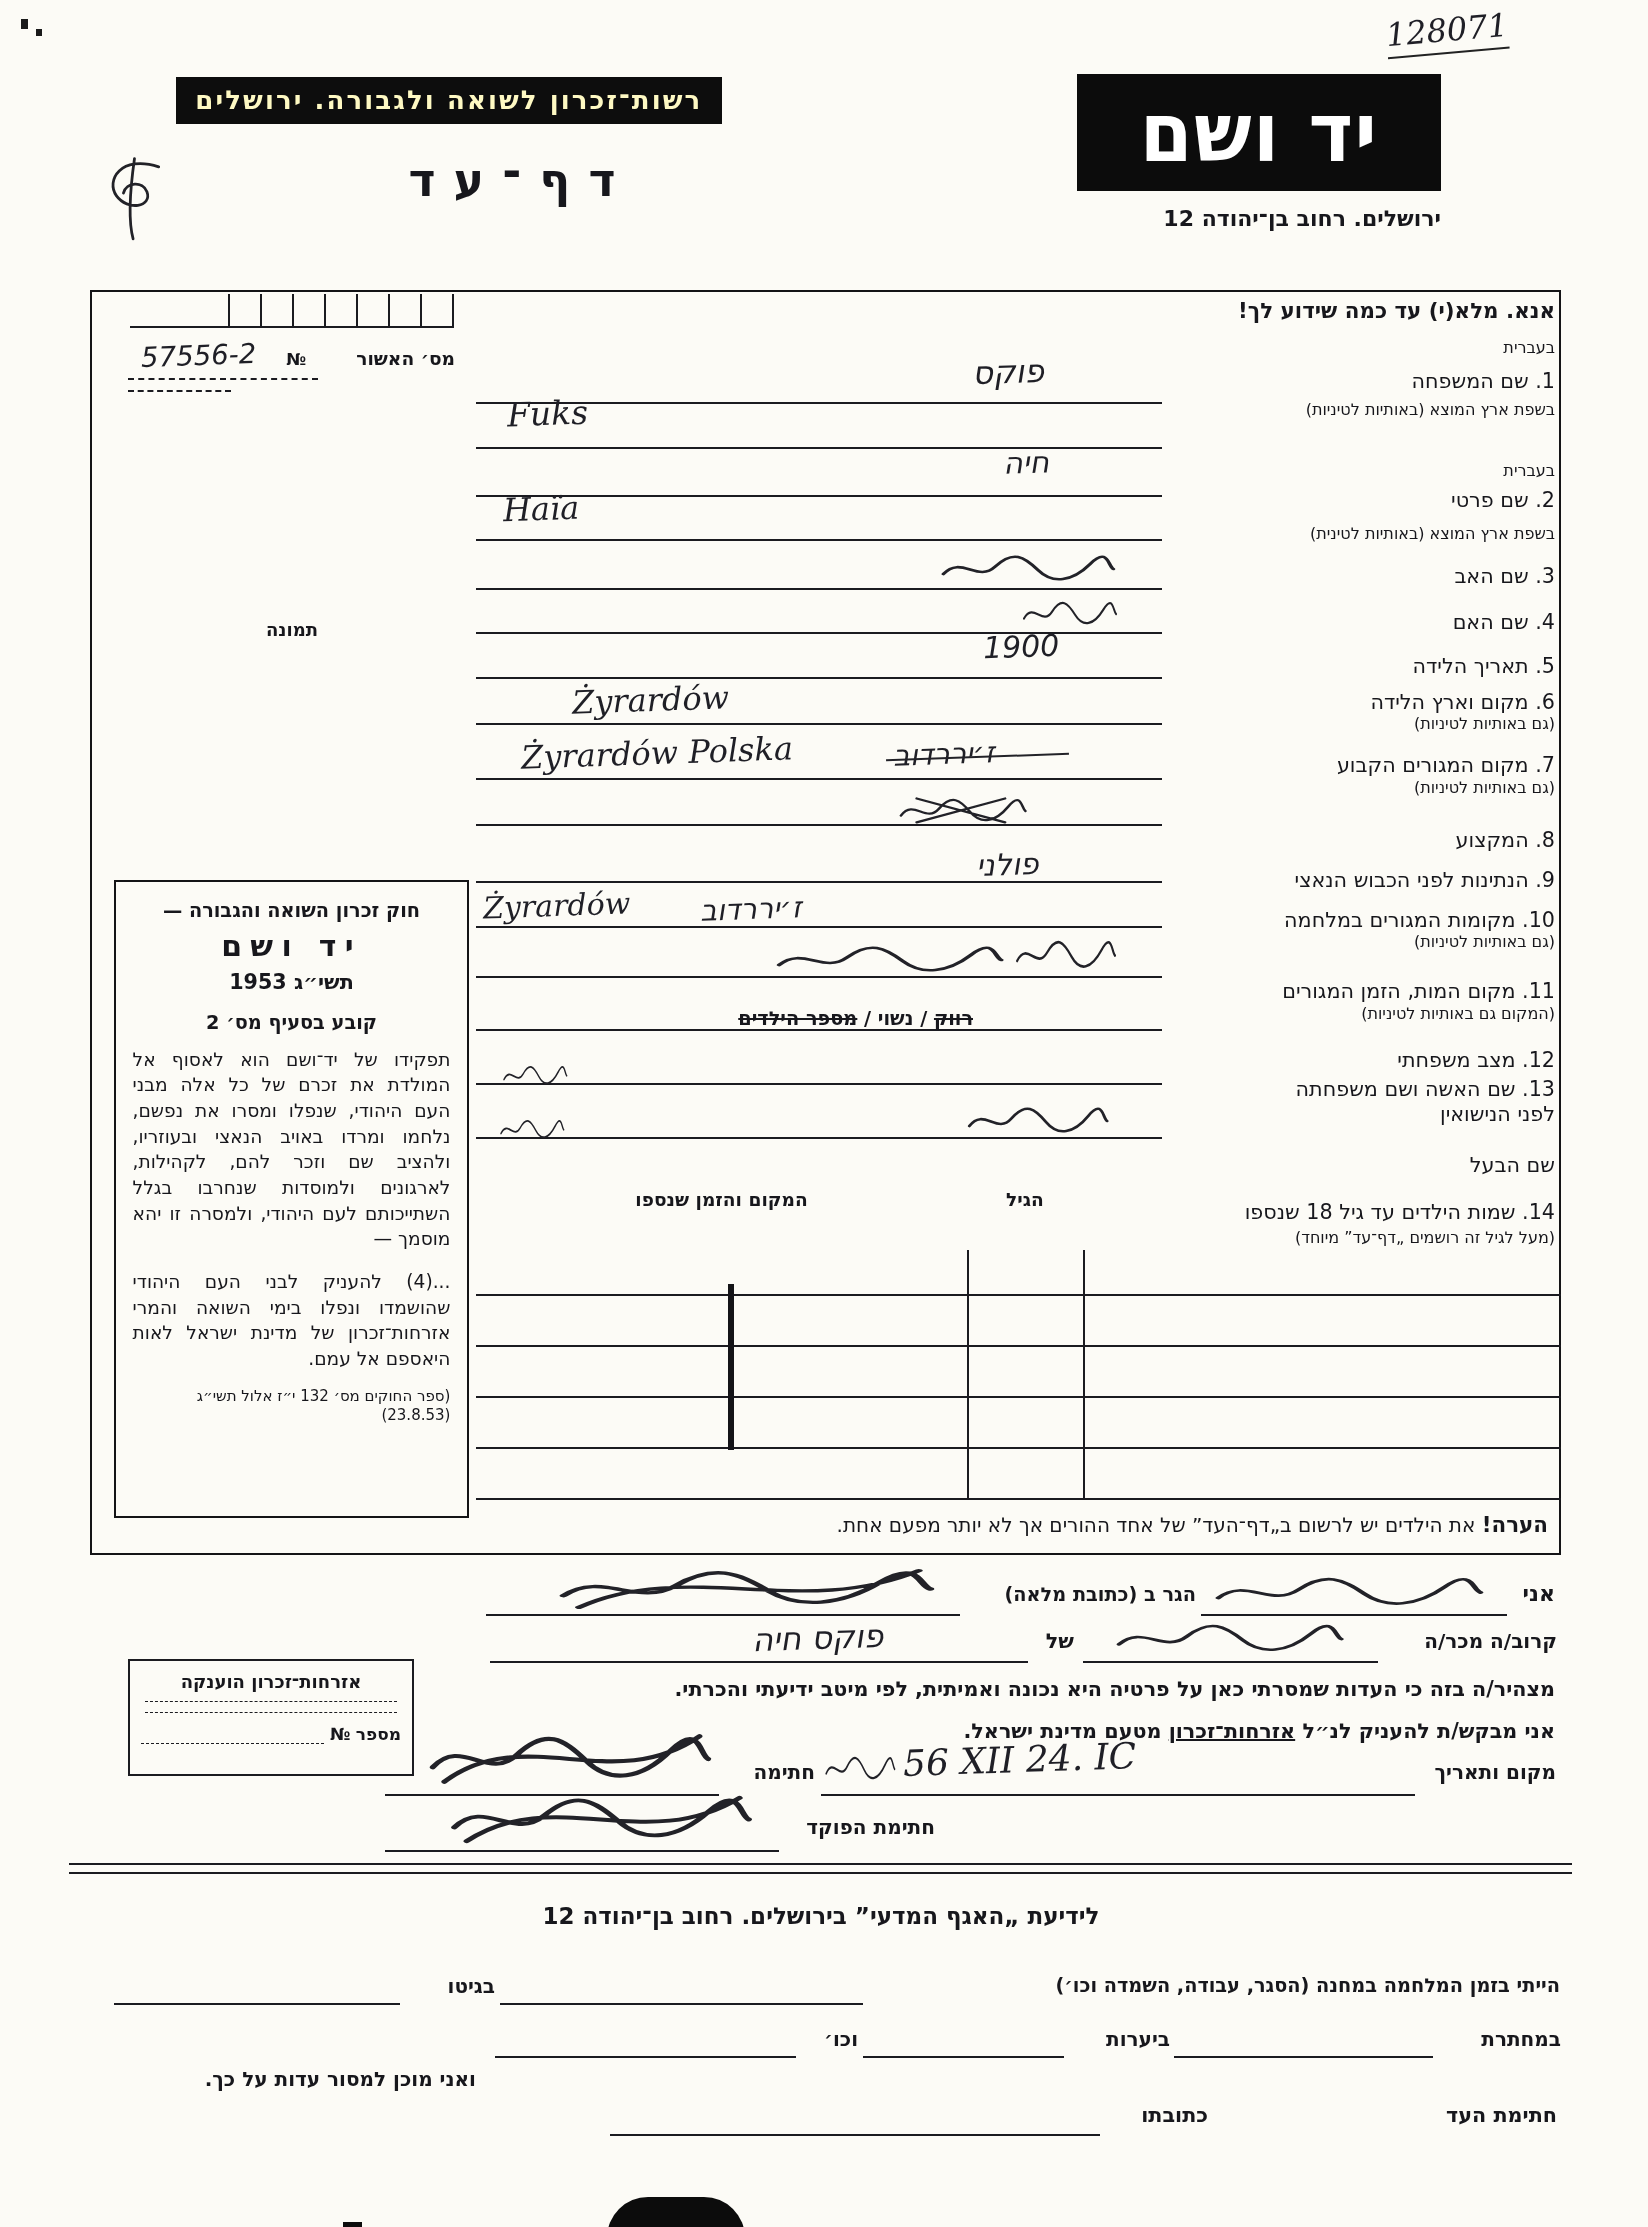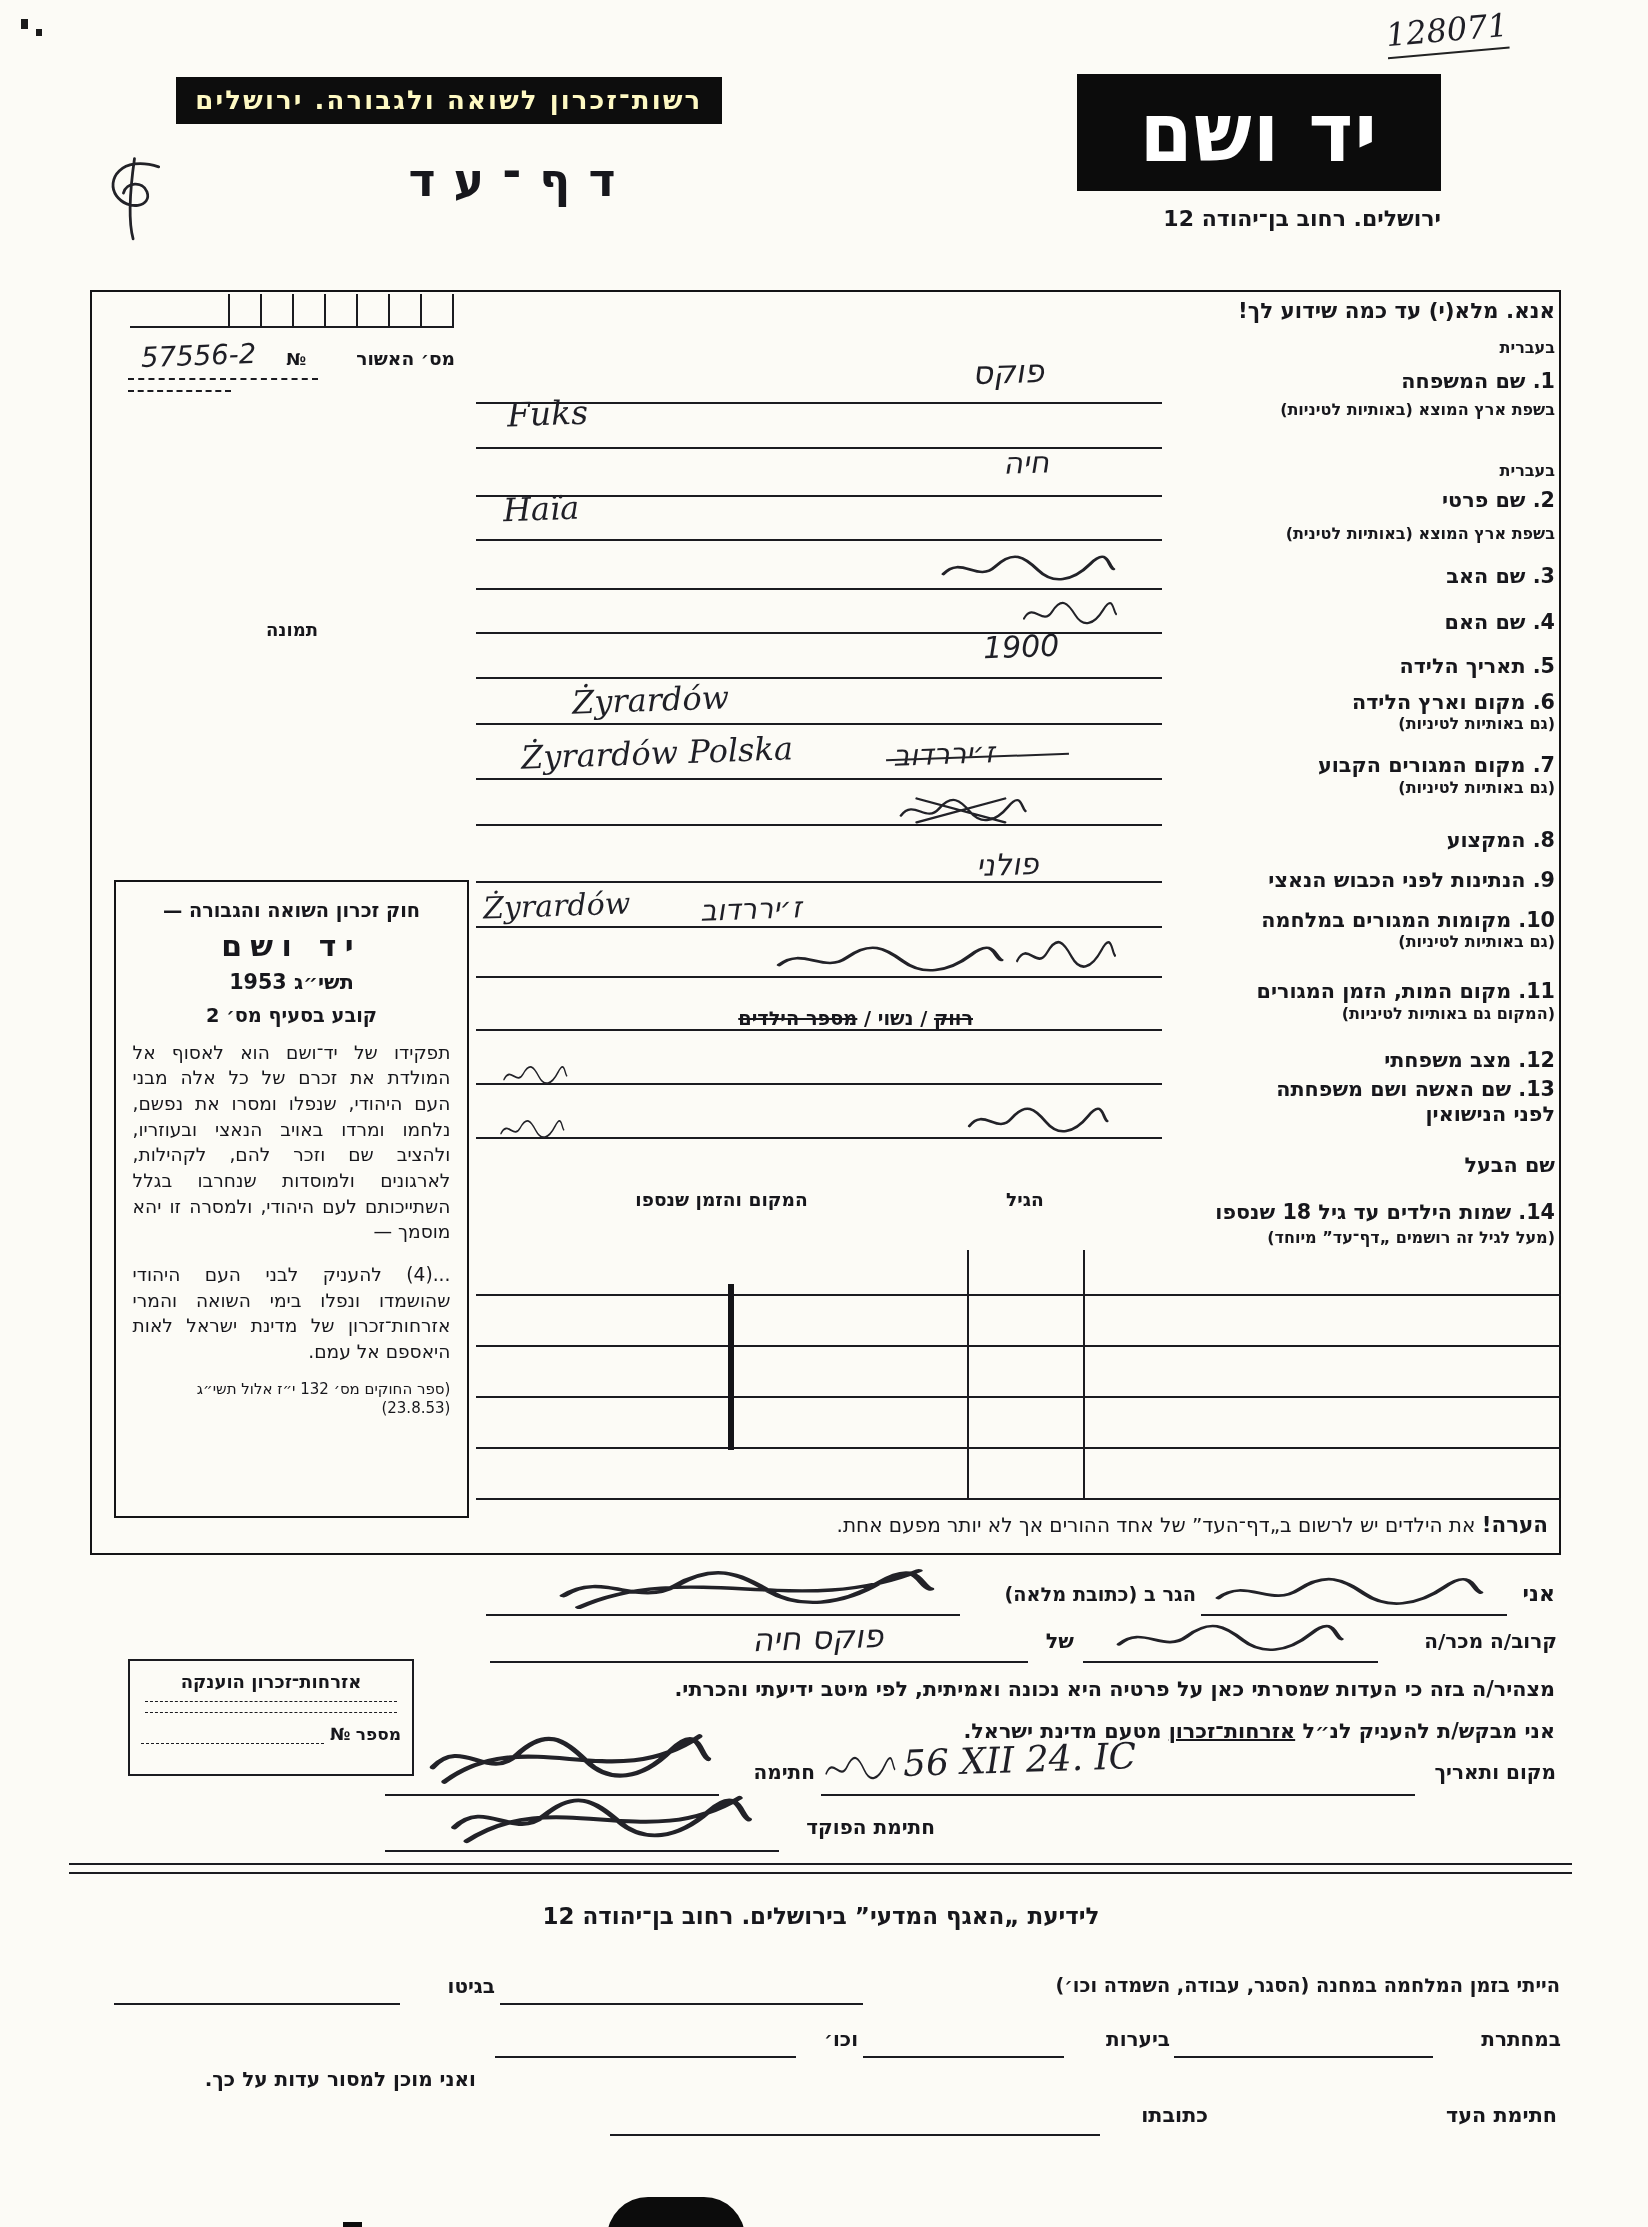--- a/index.html
+++ b/index.html
@@ -3,21 +3,21 @@
 <meta charset="utf-8">
 <style>
 *{margin:0;padding:0;box-sizing:border-box}
 body{background:#7a7a7a}
 .paper{position:relative;width:1648px;height:2227px;background:#fcfbf6;font-family:"DejaVu Sans",sans-serif;color:#17171c;overflow:hidden}
 .abs{position:absolute}
 .b{font-weight:bold}
 .rtl{direction:rtl;text-align:right}
 .ctr{text-align:center}
 .nw{white-space:nowrap}
-.lbl{position:absolute;left:1141px;width:414px;direction:rtl;font-weight:bold;font-size:20.7px;white-space:nowrap}
+.lbl{position:absolute;left:1141px;width:414px;direction:rtl;font-weight:normal;font-size:20.7px;white-space:nowrap}
 .s23{font-size:16px}
 .ln{position:absolute;border-bottom:2.1px solid #1b1b20;height:0}
 .dash{position:absolute;border-bottom:2.1px dashed #1b1b20;height:0}
 .vln{position:absolute;border-left:2.1px solid #1b1b20;width:0}
 .hw{position:absolute;font-style:italic;color:#1f1f26;white-space:nowrap;transform:rotate(-2deg)}
 .hwl{font-family:"DejaVu Serif",serif}
 .scr{position:absolute}
 .scr path{fill:none;stroke:#222228;stroke-width:4;stroke-linecap:round}
 .strike{text-decoration:line-through;text-decoration-thickness:2.1px}
 .strikeln{position:absolute;border-bottom:2.8px solid #222228;height:0;transform:rotate(-2deg)}
@@ -70,21 +70,21 @@
   <div class="hw" style="left:141px;top:339px;font-size:27.6px">57556-2</div>
   <div class="dash" style="left:128px;top:378px;width:190px"></div>
   <div class="dash" style="left:128px;top:390px;width:103px"></div>
 
   <div class="abs b rtl nw" style="left:266px;top:619px;font-size:18px">תמונה</div>
 
   <div class="abs rtl" style="left:114px;top:880px;width:355px;height:638px;border:2.8px solid #141416;padding:16.6px 16.6px">
     <div class="b ctr" style="font-size:19.3px">חוק זכרון השואה והגבורה —</div>
     <div class="b ctr" style="font-size:30px;letter-spacing:8.3px;margin-top:6.9px">יד ושם</div>
     <div class="b ctr" style="font-size:20.7px;margin-top:6.9px">תשי״ג 1953</div>
-    <div class="b ctr" style="font-size:19.3px;margin-top:10px">קובע בסעיף מס׳ 2</div>
+    <div class="b ctr" style="font-size:19.3px;margin-top:17px">קובע בסעיף מס׳ 2</div>
     <div style="font-size:18.6px;line-height:1.38;margin-top:12.4px;text-align:justify">תפקידו של יד־ושם הוא לאסוף אל המולדת את זכרם של כל אלה מבני העם היהודי, שנפלו ומסרו את נפשם, נלחמו ומרדו באויב הנאצי ובעוזריו, ולהציב שם וזכר להם, לקהילות, לארגונים ולמוסדות שנחרבו בגלל השתייכותם לעם היהודי, ולמסרה זו יהא מוסמך —</div>
     <div style="font-size:18.6px;line-height:1.38;margin-top:17px;text-align:justify">...(4) להעניק לבני העם היהודי שהושמדו ונפלו בימי השואה והמרי אזרחות־זכרון של מדינת ישראל לאות היאספם אל עמם.</div>
     <div style="font-size:15px;line-height:1.3;margin-top:15px">(ספר החוקים מס׳ 132 י״ז אלול תשי״ג (23.8.53)</div>
   </div>
 
   <div class="lbl s23" style="top:338px"><span>בעברית</span></div>
   <div class="lbl" style="top:369px"><span>1.</span> <span>שם המשפחה</span></div>
   <div class="lbl s23" style="top:400px"><span>בשפת ארץ המוצא (באותיות לטיניות)</span></div>
 
   <div class="lbl s23" style="top:461px"><span>בעברית</span></div>

